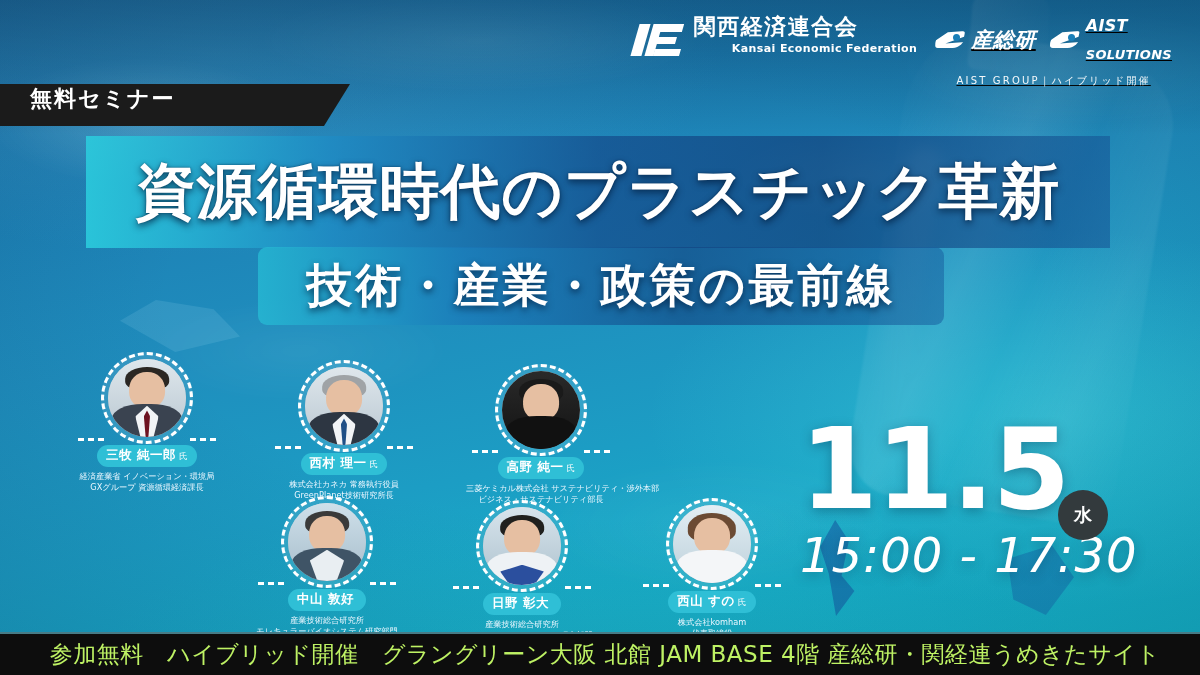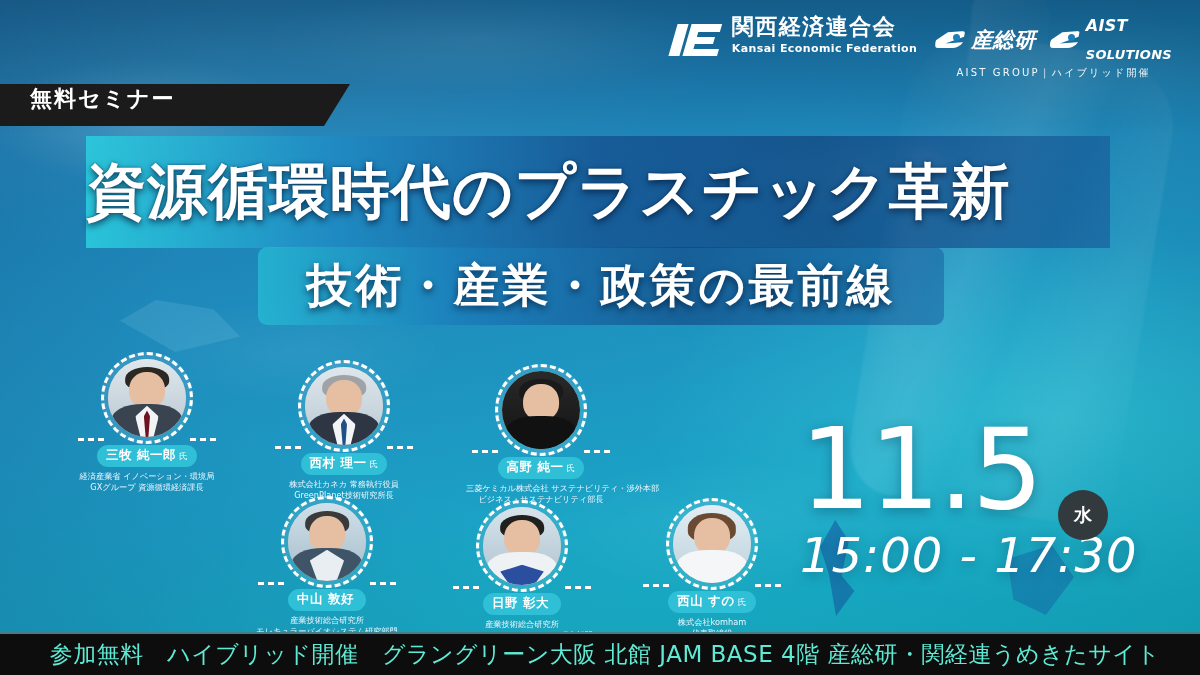--- a/index.html
+++ b/index.html
@@ -69,23 +69,23 @@
   .kef-mark i {
     position:absolute; background:#fff; display:block;
   }
   .kef-mark .s1 { left:2px;  top:6px;  width:11px; height:32px; transform:skewX(-16deg); }
   .kef-mark .s2 { left:16px; top:6px;  width:9px;  height:32px; transform:skewX(-16deg); }
   .kef-mark .s3 { left:27px; top:6px;  width:23px; height:8px;  transform:skewX(-16deg); }
   .kef-mark .s4 { left:24px; top:19px; width:19px; height:7px;  transform:skewX(-16deg); }
   .kef-mark .s5 { left:21px; top:31px; width:26px; height:7px;  transform:skewX(-16deg); }
   .kef-text { color:#fff; line-height:1; }
   .kef-jp { font-size:22px; font-weight:700; letter-spacing:1.5px; white-space:nowrap; }
-  .kef-en { font-size:11px; font-weight:700; letter-spacing:.4px; margin-top:5px; white-space:nowrap; }
-
-  .aist-group { display:flex; flex-direction:column; align-items:center; gap:5px; margin-top:2px; }
+  .kef-en { font-size:11px; font-weight:700; letter-spacing:.4px; margin-top:5px; white-space:nowrap;margin-left:38px; }
+
+  .aist-group { display:flex; flex-direction:column; align-items:center; gap:13px; margin-top:2px;text-decoration:underline; }
   .aist-row { display:flex; align-items:center; gap:14px; }
   .aist-unit { display:flex; align-items:center; gap:6px; }
   .aist-swoosh { width:30px; height:17px; position:relative; flex:none; }
   .aist-swoosh i {
     position:absolute; left:0; top:0; width:30px; height:17px; background:#fff;
     border-radius:16px 3px 14px 3px;
     clip-path:polygon(0 58%, 42% 8%, 100% 0, 96% 34%, 34% 74%, 100% 64%, 92% 100%, 0 100%);
   }
   .aist-swoosh b { position:absolute; right:5px; top:3px; width:7px; height:7px; background:#1a7fb8; border-radius:50%; }
   .sanso { color:#fff; font-size:21px; font-weight:700; font-style:italic; letter-spacing:.5px; white-space:nowrap; }
@@ -100,21 +100,21 @@
     background:#1b1b1b; display:flex; align-items:flex-start;
     padding:0 64px 0 30px;
     clip-path:polygon(0 0, 100% 0, calc(100% - 26px) 100%, 0 100%);
   }
   .ribbon span { color:#fff; font-size:22px; font-weight:700; letter-spacing:2px; }
 
   
   .title-band {
     position:absolute; left:86px; top:136px; width:1024px; height:112px;
     background:linear-gradient(90deg, rgba(43,205,222,.88) 0%, rgba(31,139,196,.80) 24%, rgba(20,76,140,.72) 50%, rgba(16,60,120,.66) 72%, rgba(22,86,150,.60) 100%);
-    display:flex; align-items:center; 
+    display:flex; align-items:center; justify-content:center;
   }
   .title-band .t {
     color:#fff; font-size:60px; font-weight:700; letter-spacing:1px; white-space:nowrap;
     text-shadow:0 3px 7px rgba(0,28,60,.75), 0 0 2px rgba(0,30,60,.6);
   }
   .sub-band {
     position:absolute; left:258px; top:247px; width:686px; height:78px;
     background:linear-gradient(90deg, rgba(38,186,212,.80) 0%, rgba(26,120,184,.72) 30%, rgba(18,66,128,.62) 62%, rgba(24,96,160,.55) 100%);
     display:flex; align-items:center; justify-content:center;border-radius:9px;
   }
@@ -156,21 +156,21 @@
   .sp-aff { margin-top:4px; color:#eaf7ff; font-size:8.2px; line-height:1.38; white-space:nowrap; }
   .sp-aff div { white-space:nowrap; }
   
   .stub { position:absolute; top:86px; width:26px; border-top:3px dashed #fff; }
   .stub.l { left:6px; }
   .stub.r { right:6px; }
 
   
   .datebox { position:absolute; left:800px; top:418px; width:360px; }
   .big-date {
-    color:#fff; font-size:112px; font-weight:400; line-height:.92; letter-spacing:-2px;
+    color:#fff; font-size:112px; font-weight:700; line-height:.92; letter-spacing:-2px;
     text-shadow:0 3px 12px rgba(0,40,70,.35);
     font-family:"DejaVu Sans","Liberation Sans",sans-serif;
   }
   .dow {
     position:absolute; left:258px; top:72px; width:50px; height:50px; border-radius:50%;
     background:#333a3d; color:#fff; font-size:18px; font-weight:700;
     display:flex; align-items:center; justify-content:center;
   }
   .time {
     margin-top:6px; color:#fff; font-size:48px; font-weight:400; letter-spacing:1px;
@@ -178,21 +178,21 @@
     font-style:italic;
   }
 
   
   .footer {
     position:absolute; left:0; bottom:0; width:1200px; height:43px;
     background:#0d0d0d; display:flex; align-items:center; justify-content:center;
     border-top:2px solid rgba(120,215,235,.55);
   }
   .footer .t {
-    color:#5eead4; font-size:23px; letter-spacing:.5px; white-space:nowrap;
+    color:#bef264; font-size:23px; letter-spacing:.5px; white-space:nowrap;
     font-family:"DejaVu Sans","Liberation Sans",sans-serif;
     margin-left:10px;
   }
 </style>
 </head>
 <body>
 
 <div id="poster">
 
   <div class="bg-layer caustics"></div>

